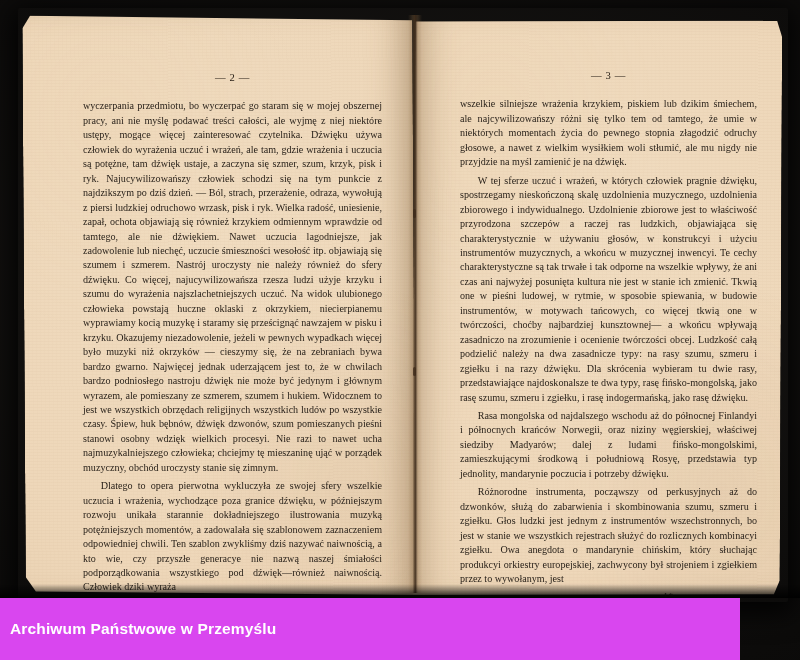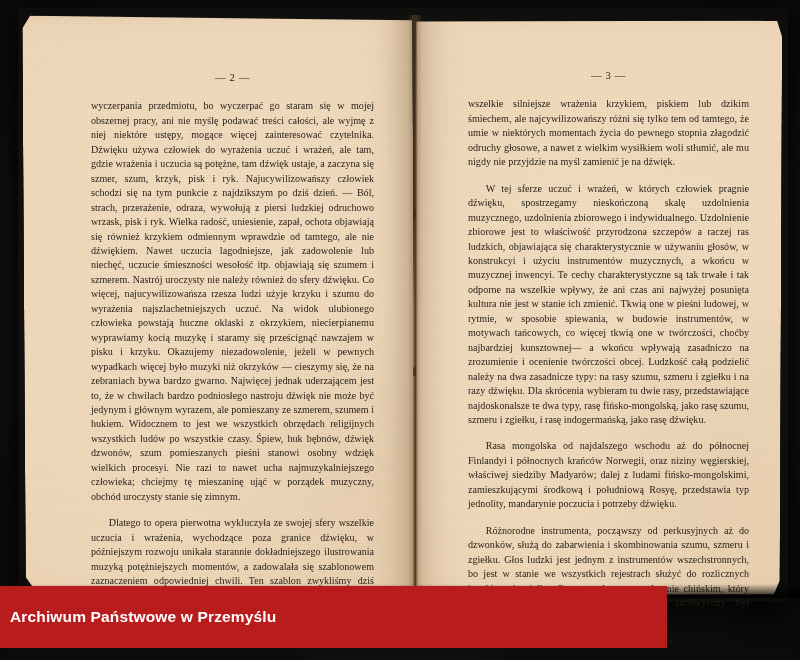--- a/index.html
+++ b/index.html
@@ -120,21 +120,21 @@
   .col-right { left: 432px; top: 58px; width: 305px; }
 
   .folio {
     text-align: center;
     font-size: 10.6px;
     letter-spacing: .6px;
     margin: 0 0 14px 0;
     color: #2a2118;
   }
   .para {
-    margin: 12px;
+    margin: 4px;
     text-indent: 0;
   }
   .para + .para { text-indent: 1.75em; }
 
   .signature {
     margin: 4px 0 0 0;
     text-align: center;
     font-size: 9.4px;
     padding-left: 120px;
     letter-spacing: .5px;
@@ -161,24 +161,24 @@
     height: 594px;
     box-shadow: 0 6px 26px 6px rgba(0,0,0,.85);
     border-radius: 2px;
     pointer-events: none;
   }
 
   
   .footer {
     position: absolute;
     left: 0;
-    bottom: 12px;
-    width: 667px;
+    bottom: 0;
+    width: 740px;
     height: 62px;
-    background: #b91c1c;
+    background: #d946ef;
     display: flex;
     align-items: center;
   }
   .footer-label {
     color: #ffffff;
     font-family: "Liberation Sans", "DejaVu Sans", sans-serif;
     font-size: 15.5px;
     font-weight: bold;
     letter-spacing: .15px;
     padding-left: 10px;

